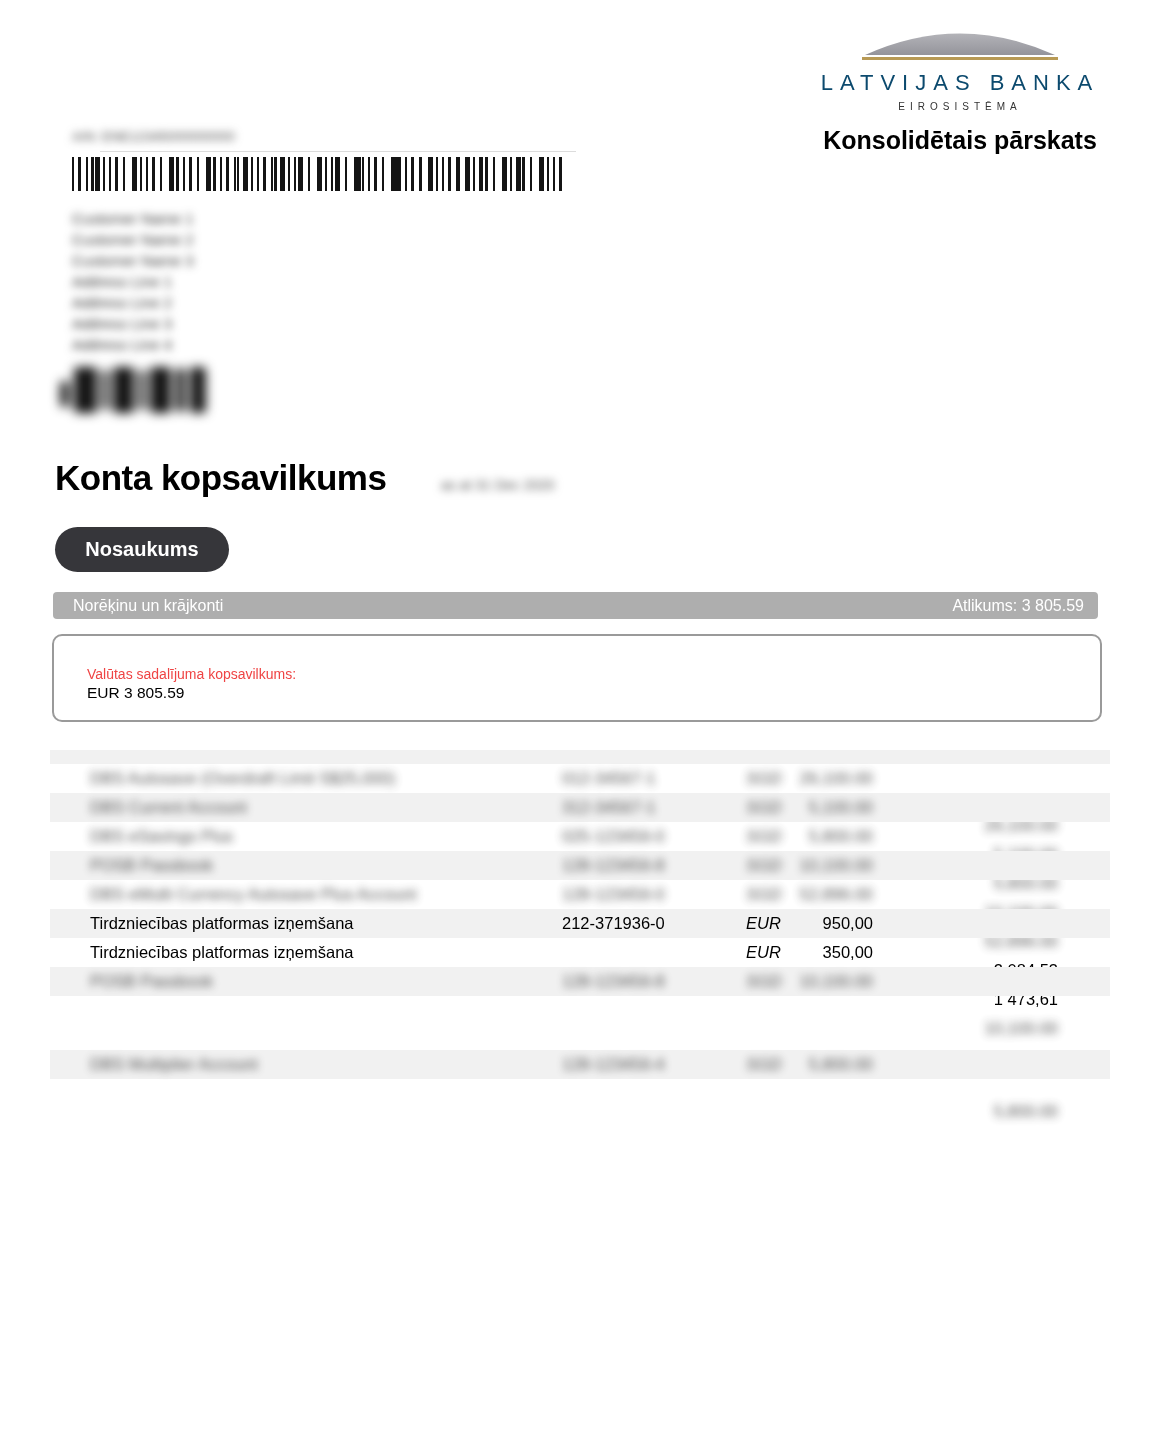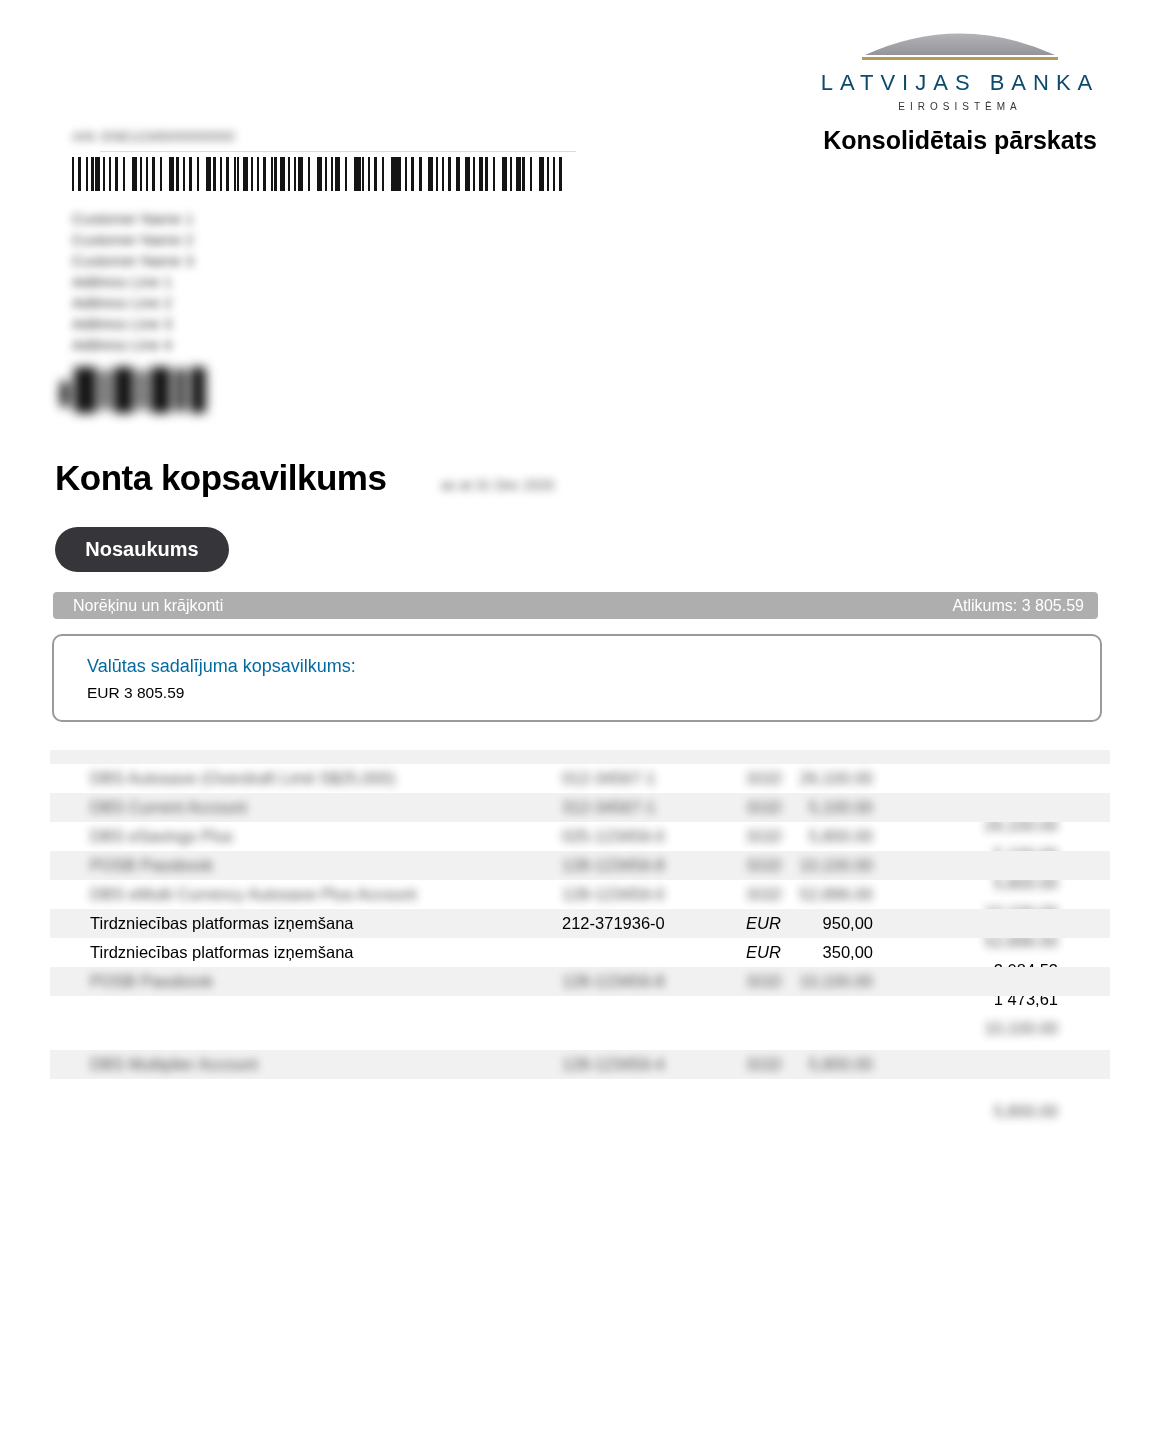--- a/index.html
+++ b/index.html
@@ -66,21 +66,21 @@
   }
   .section-bar{
     position:absolute;left:53px;top:592px;width:1045px;height:27px;border-radius:4px;
     background:#aeaeae;color:#fff;display:flex;align-items:center;justify-content:space-between;
     font-size:16px;padding:0 14px 0 20px;box-sizing:border-box;
   }
   .currency-box{
     position:absolute;left:52px;top:634px;width:1050px;height:88px;box-sizing:border-box;
     border:2px solid #9a9a9a;border-radius:10px;
   }
-  .currency-box .line1{position:absolute;left:33px;top:20px;font-size:18px;color:#0369a1;}
+  .currency-box .line1{position:absolute;left:33px;top:30px;font-size:14px;color:#ef4444;}
   .currency-box .line2{position:absolute;left:33px;top:48px;font-size:15.5px;color:#000;}
   
   .tbl{position:absolute;left:50px;top:741px;width:1060px;}
   .thead{position:relative;height:24px;font-weight:700;font-size:17px;}
   .thead span{position:absolute;top:0;white-space:nowrap;}
   .th-name{left:40px;}
   .th-acct{left:487px;}
   .th-amt{right:262px;}
   .th-total{right:13px;}
   .thead-gap{height:9px;}

